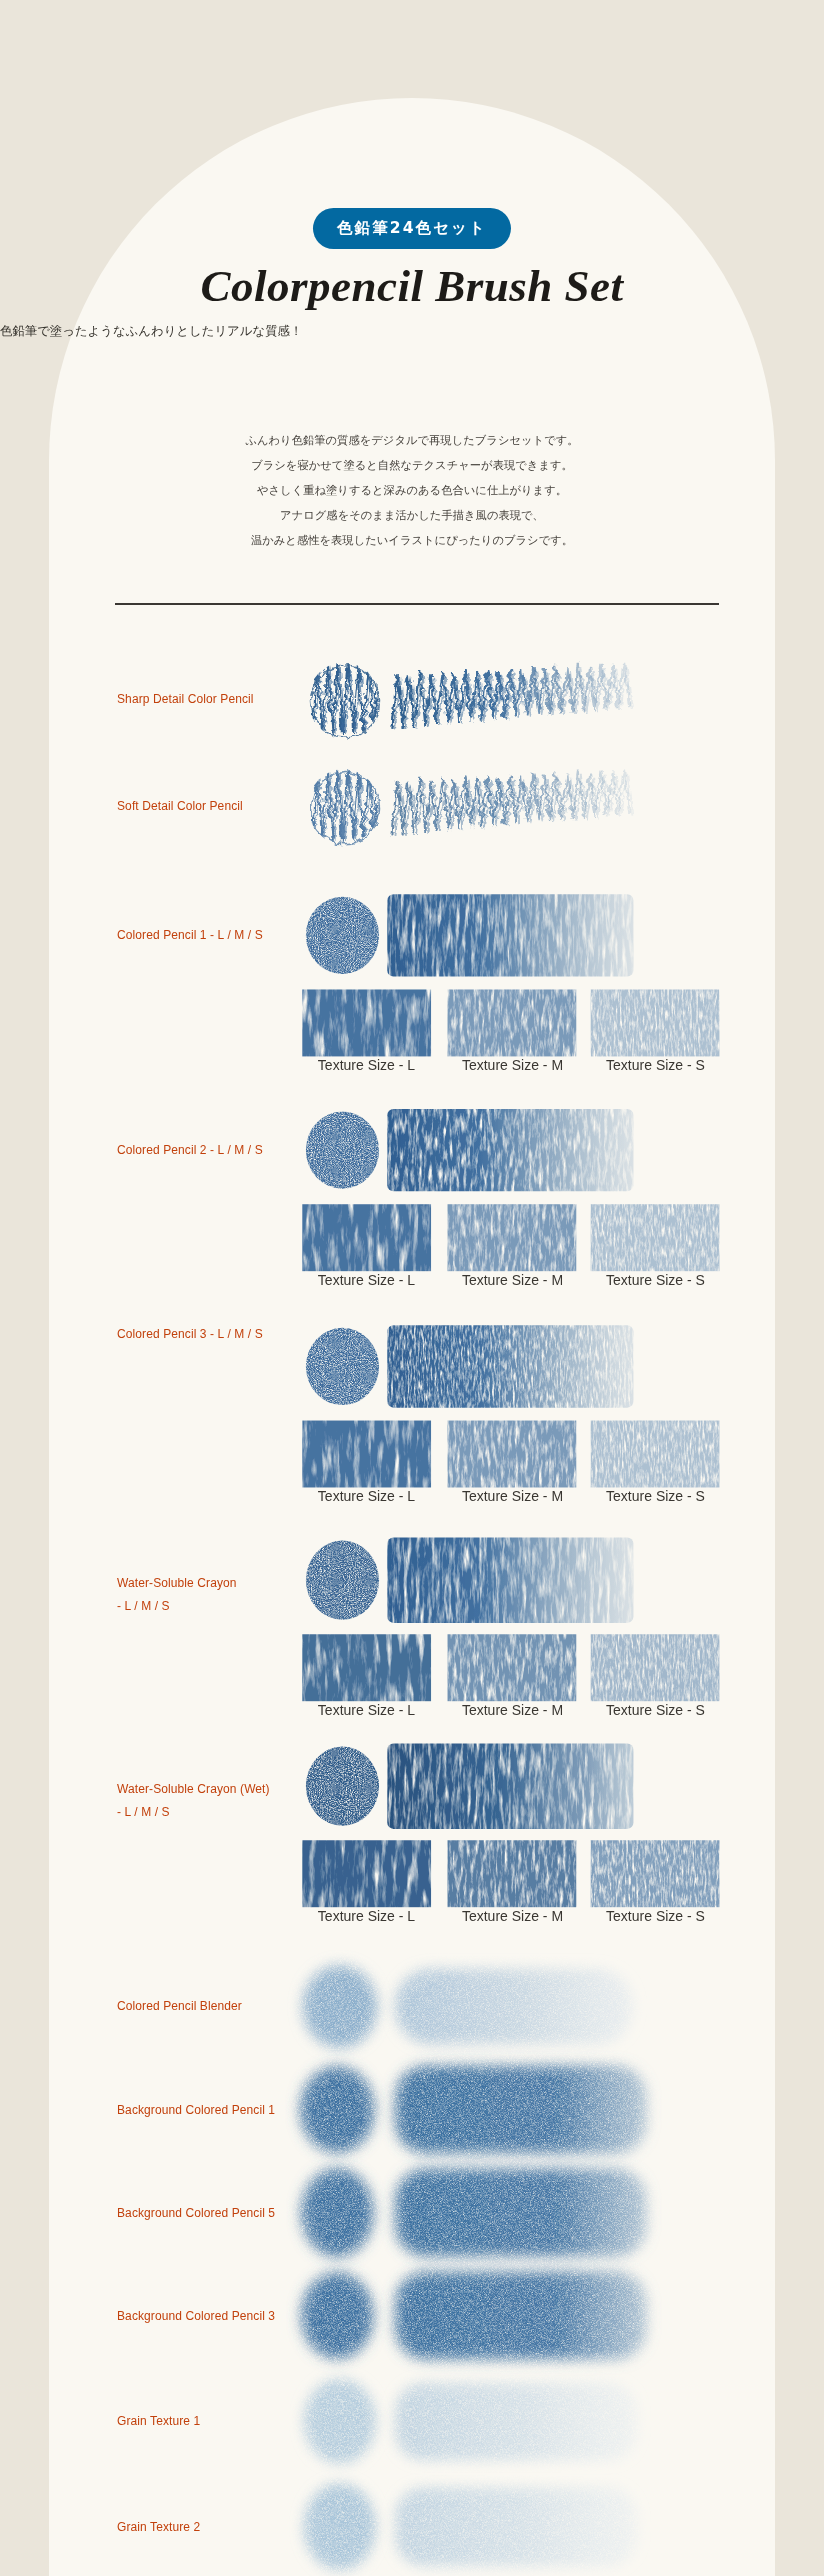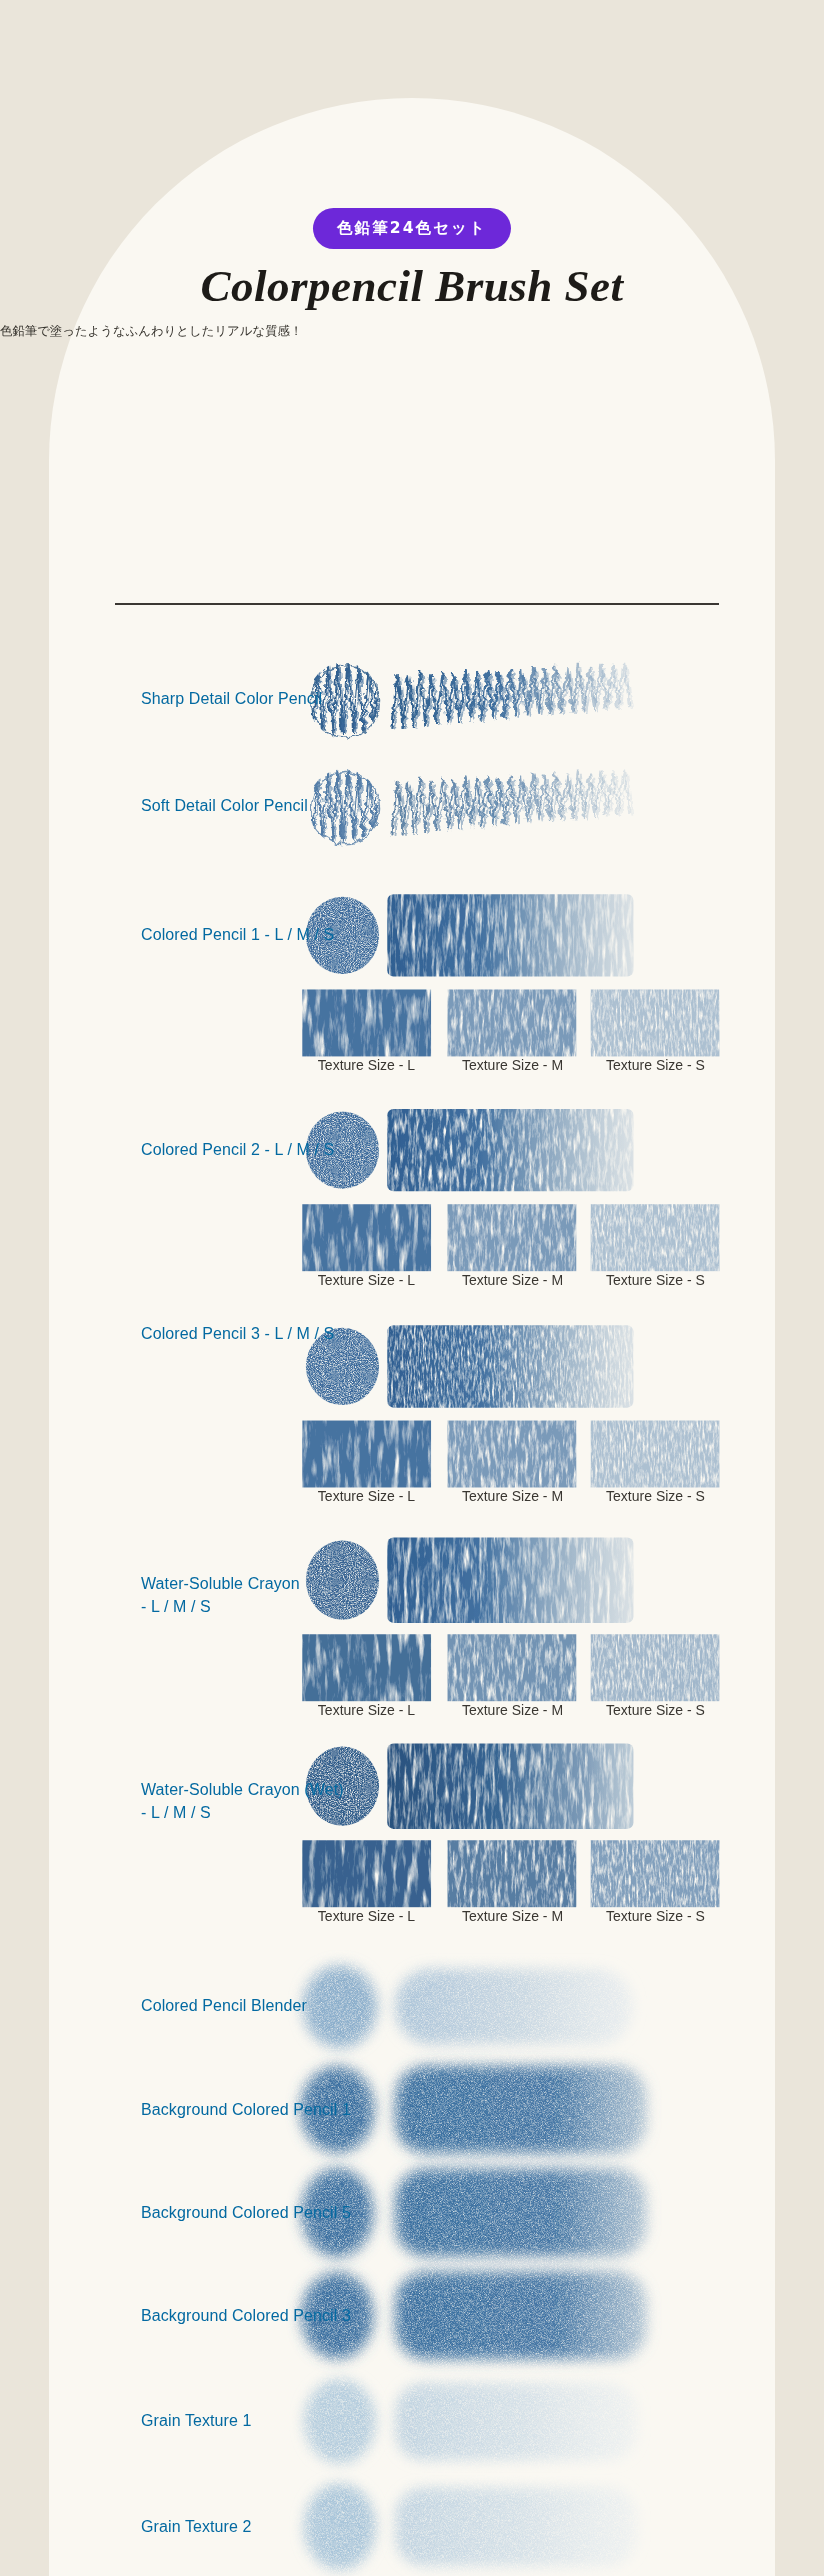--- a/index.html
+++ b/index.html
@@ -4,36 +4,36 @@
 <style>
   html,body{margin:0;padding:0;}
   body{background:#eae5da;}
   .page{position:relative;width:824px;height:2822px;background:#eae5da;overflow:hidden;
         font-family:"Liberation Sans",sans-serif;}
   .arch{position:absolute;left:49px;top:98px;width:726px;height:2643px;
         background:#faf8f2;border-radius:363px 363px 0 0;}
   #art{position:absolute;left:0;top:0;z-index:2;}
   .txt{z-index:3;}
   .badge{position:absolute;top:208px;left:50%;transform:translateX(-50%);
-         background:#6d28d9;color:#ffffff;font-weight:bold;font-size:15.5px;
+         background:#0369a1;color:#ffffff;font-weight:bold;font-size:15.5px;
          letter-spacing:2.1px;padding:9.8px 24px;border-radius:20.6px;z-index:3;
          font-family:"DejaVu Sans",sans-serif;white-space:nowrap;}
   .title{position:absolute;top:262px;left:0;width:100%;text-align:center;margin:0;
          font-family:"Liberation Serif",serif;font-style:italic;font-weight:700;
          font-size:45px;line-height:48px;color:#1d1b18;letter-spacing:0.5px;z-index:3;}
   .subtitle{position:absolute;top:323px;left:0;width:100%;text-align:left;
          font-family:"DejaVu Serif",serif;font-size:12.4px;color:#35322c;z-index:3;}
   .desc{position:absolute;top:428px;left:0;width:100%;text-align:center;
          font-family:"DejaVu Serif",serif;font-size:11.3px;line-height:25px;
          color:#45413c;z-index:3;}
   .desc p{margin:0;}
   .divider{position:absolute;left:115px;top:603px;width:604px;height:1.5px;
          background:#3a3733;z-index:3;}
-  .rlabel{position:absolute;left:117px;font-size:16px;line-height:16.5px;
-         color:#0369a1;z-index:3;letter-spacing:0.1px;white-space:nowrap;margin-left:24px;}
+  .rlabel{position:absolute;left:117px;font-size:12px;line-height:16.5px;
+         color:#c2410c;z-index:3;letter-spacing:0.1px;white-space:nowrap;}
   .rlabel.two{line-height:23px;}
   .tlabel{position:absolute;width:129px;text-align:center;font-size:14px;
          color:#393631;z-index:3;white-space:nowrap;}
 </style>
 </head>
 <body>
 
 <div class="page">
   <div class="arch"></div>
 
@@ -215,20 +215,27 @@
     <g>
       <ellipse cx="660" cy="5110" rx="70" ry="84" fill="#b5cdde" filter="url(#soft2)"></ellipse>
       <rect x="768" y="5034" width="468" height="152" rx="55" fill="url(#fadeG)" filter="url(#soft2)"></rect>
     </g>
   </svg>
 
   <div class="badge txt">色鉛筆24色セット</div>
   <h1 class="title txt">Colorpencil Brush Set</h1>
   <div class="subtitle txt">色鉛筆で塗ったようなふんわりとしたリアルな質感！</div>
 
+  <div class="desc txt">
+    <p>ふんわり色鉛筆の質感をデジタルで再現したブラシセットです。</p>
+    <p>ブラシを寝かせて塗ると自然なテクスチャーが表現できます。</p>
+    <p>やさしく重ね塗りすると深みのある色合いに仕上がります。</p>
+    <p>アナログ感をそのまま活かした手描き風の表現で、</p>
+    <p>温かみと感性を表現したいイラストにぴったりのブラシです。</p>
+  </div>
 
   <div class="divider txt"></div>
 
   <div class="rlabel" style="top:691px">Sharp Detail Color Pencil</div>
   <div class="rlabel" style="top:798px">Soft Detail Color Pencil</div>
   <div class="rlabel" style="top:927px">Colored Pencil 1 - L / M / S</div>
   <div class="rlabel" style="top:1142px">Colored Pencil 2 - L / M / S</div>
   <div class="rlabel" style="top:1326px">Colored Pencil 3 - L / M / S</div>
   <div class="rlabel two" style="top:1572px">
     <div>Water-Soluble Crayon</div>

